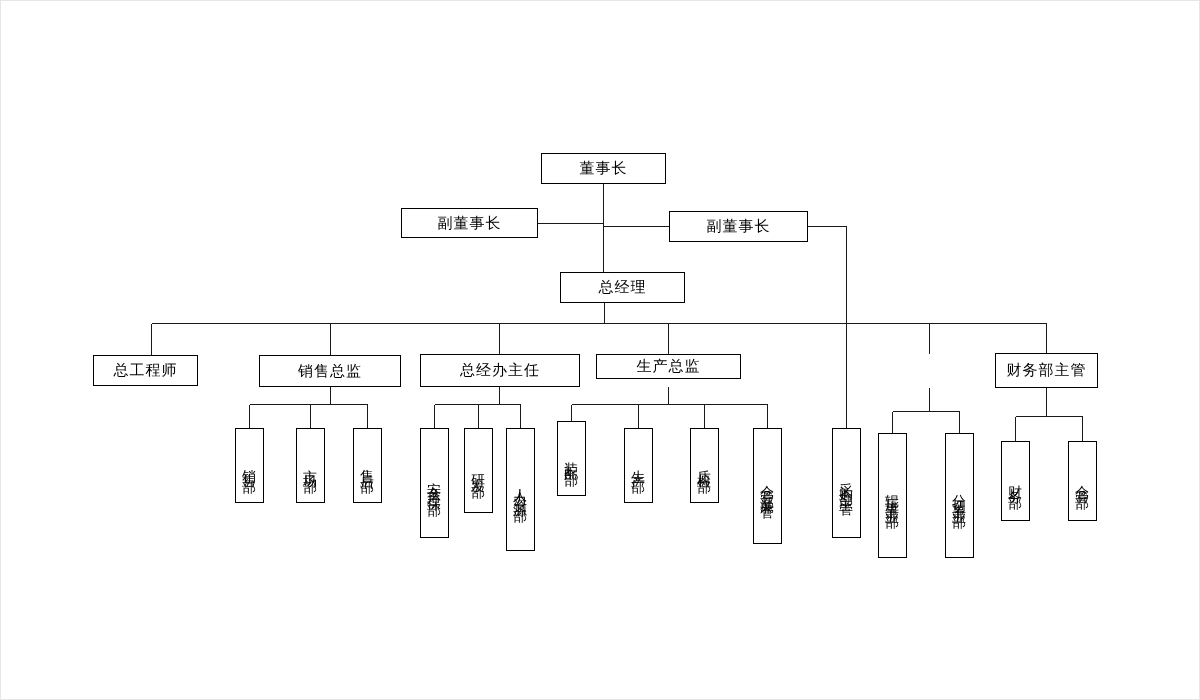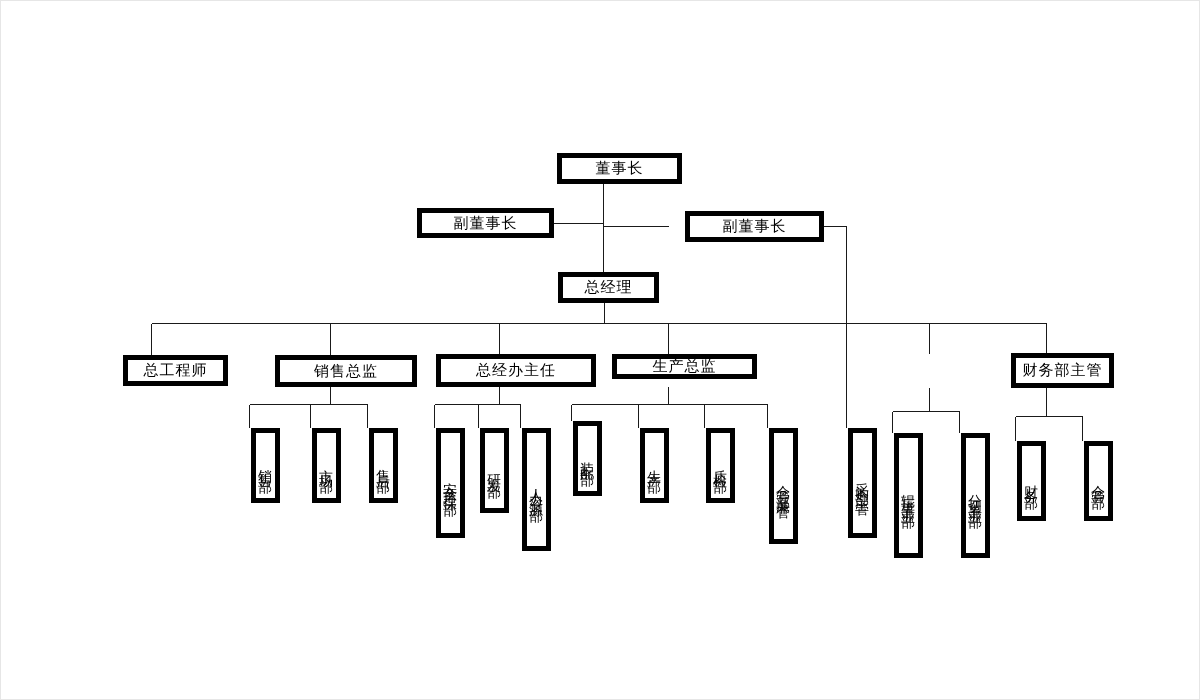--- a/index.html
+++ b/index.html
@@ -2,23 +2,23 @@
 <html><head>
 <meta charset="utf-8">
 <style>
   * { margin:0; padding:0; box-sizing:border-box; }
   html,body { width:1200px; height:700px; background:#fff; }
   body { font-family:"DejaVu Sans","Liberation Sans",sans-serif; position:relative; overflow:hidden; }
   #canvas { position:absolute; left:0; top:0; width:1200px; height:700px; background:#ffffff; border:1px solid #e6e6e6; }
   #connectors { position:absolute; left:0; top:0; z-index:1; }
   .box {
     position:absolute; z-index:2;
-    border:5px solid #000000; background:#ffffff; color:#000;
+    border:1px solid #000000; background:#ffffff; color:#000;
     display:flex; align-items:center; justify-content:center;
-    font-size:15px; line-height:1; white-space:nowrap;margin-left:16px;
+    font-size:15px; line-height:1; white-space:nowrap;
   }
   .hbox { letter-spacing:1px; }
   .vbox {
     writing-mode:vertical-rl; text-orientation:upright;
     letter-spacing:5px; font-size:14px; white-space:normal;
   }
 </style>
 </head>
 <body>
 
@@ -63,23 +63,23 @@
       <path d="M1014.5 415.5 V440"></path>
       <path d="M1081.5 415.5 V440"></path>
     </g>
   </svg>
 
   <div class="box hbox" style="left:540px;top:152px;width:125px;height:31px">董事长</div>
 
   <div class="box hbox" style="left:400px;top:207px;width:137px;height:30px">副董事长</div>
   <div class="box hbox" style="left:668px;top:210px;width:139px;height:31px">副董事长</div>
 
-  <div class="box hbox" style="left:541px;top:271px;width:101px;height:31px">总经理</div>
+  <div class="box hbox" style="left:559px;top:271px;width:125px;height:31px">总经理</div>
 
-  <div class="box hbox" style="left:106px;top:354px;width:105px;height:31px">总工程师</div>
+  <div class="box hbox" style="left:92px;top:354px;width:105px;height:31px">总工程师</div>
   <div class="box hbox" style="left:258px;top:354px;width:142px;height:32px">销售总监</div>
   <div class="box hbox" style="left:419px;top:353px;width:160px;height:33px">总经办主任</div>
   <div class="box hbox" style="left:595px;top:353px;width:145px;height:25px">生产总监</div>
   <div class="box hbox" style="left:994px;top:352px;width:103px;height:35px">财务部主管</div>
 
   <div class="box vbox" style="left:234px;top:427px;width:29px;height:75px">销售部</div>
   <div class="box vbox" style="left:295px;top:427px;width:29px;height:75px">市场部</div>
   <div class="box vbox" style="left:352px;top:427px;width:29px;height:75px">售后部</div>
 
   <div class="box vbox" style="left:419px;top:427px;width:29px;height:110px">安全环保部</div>

